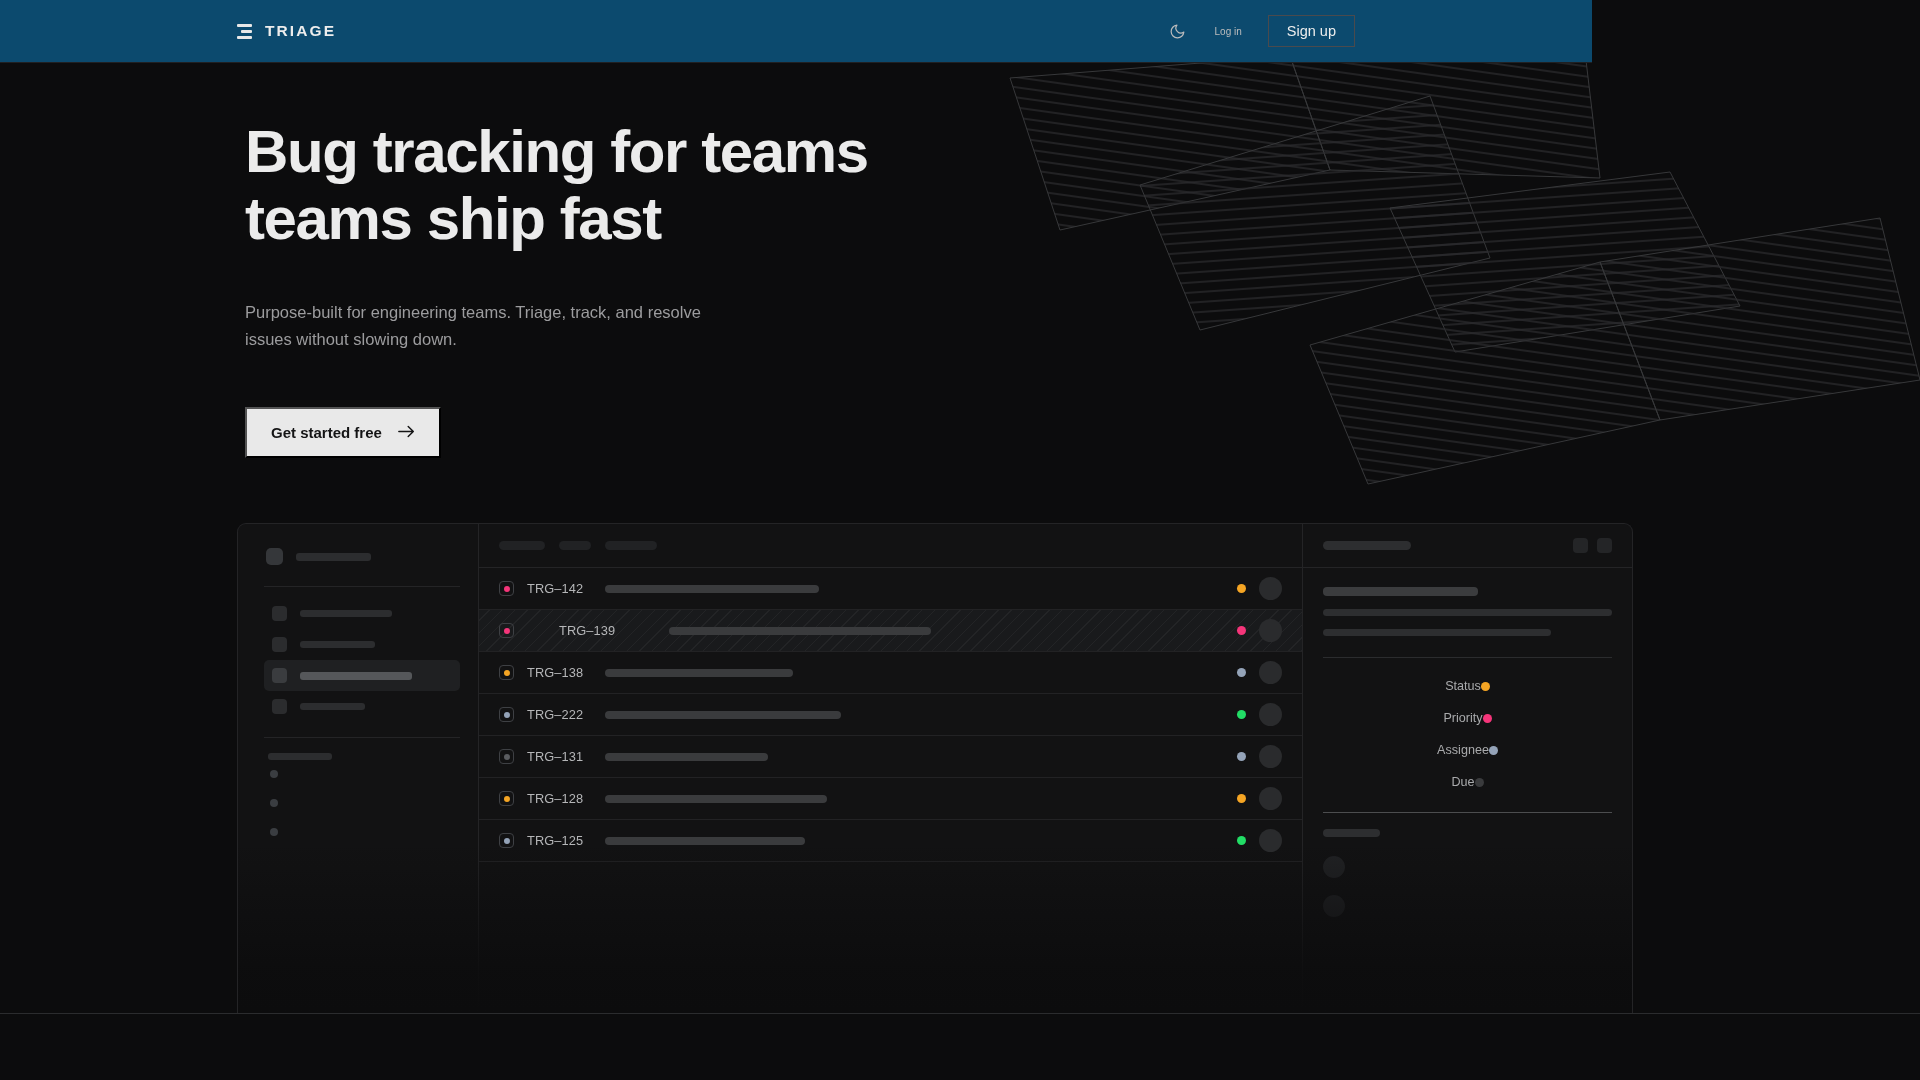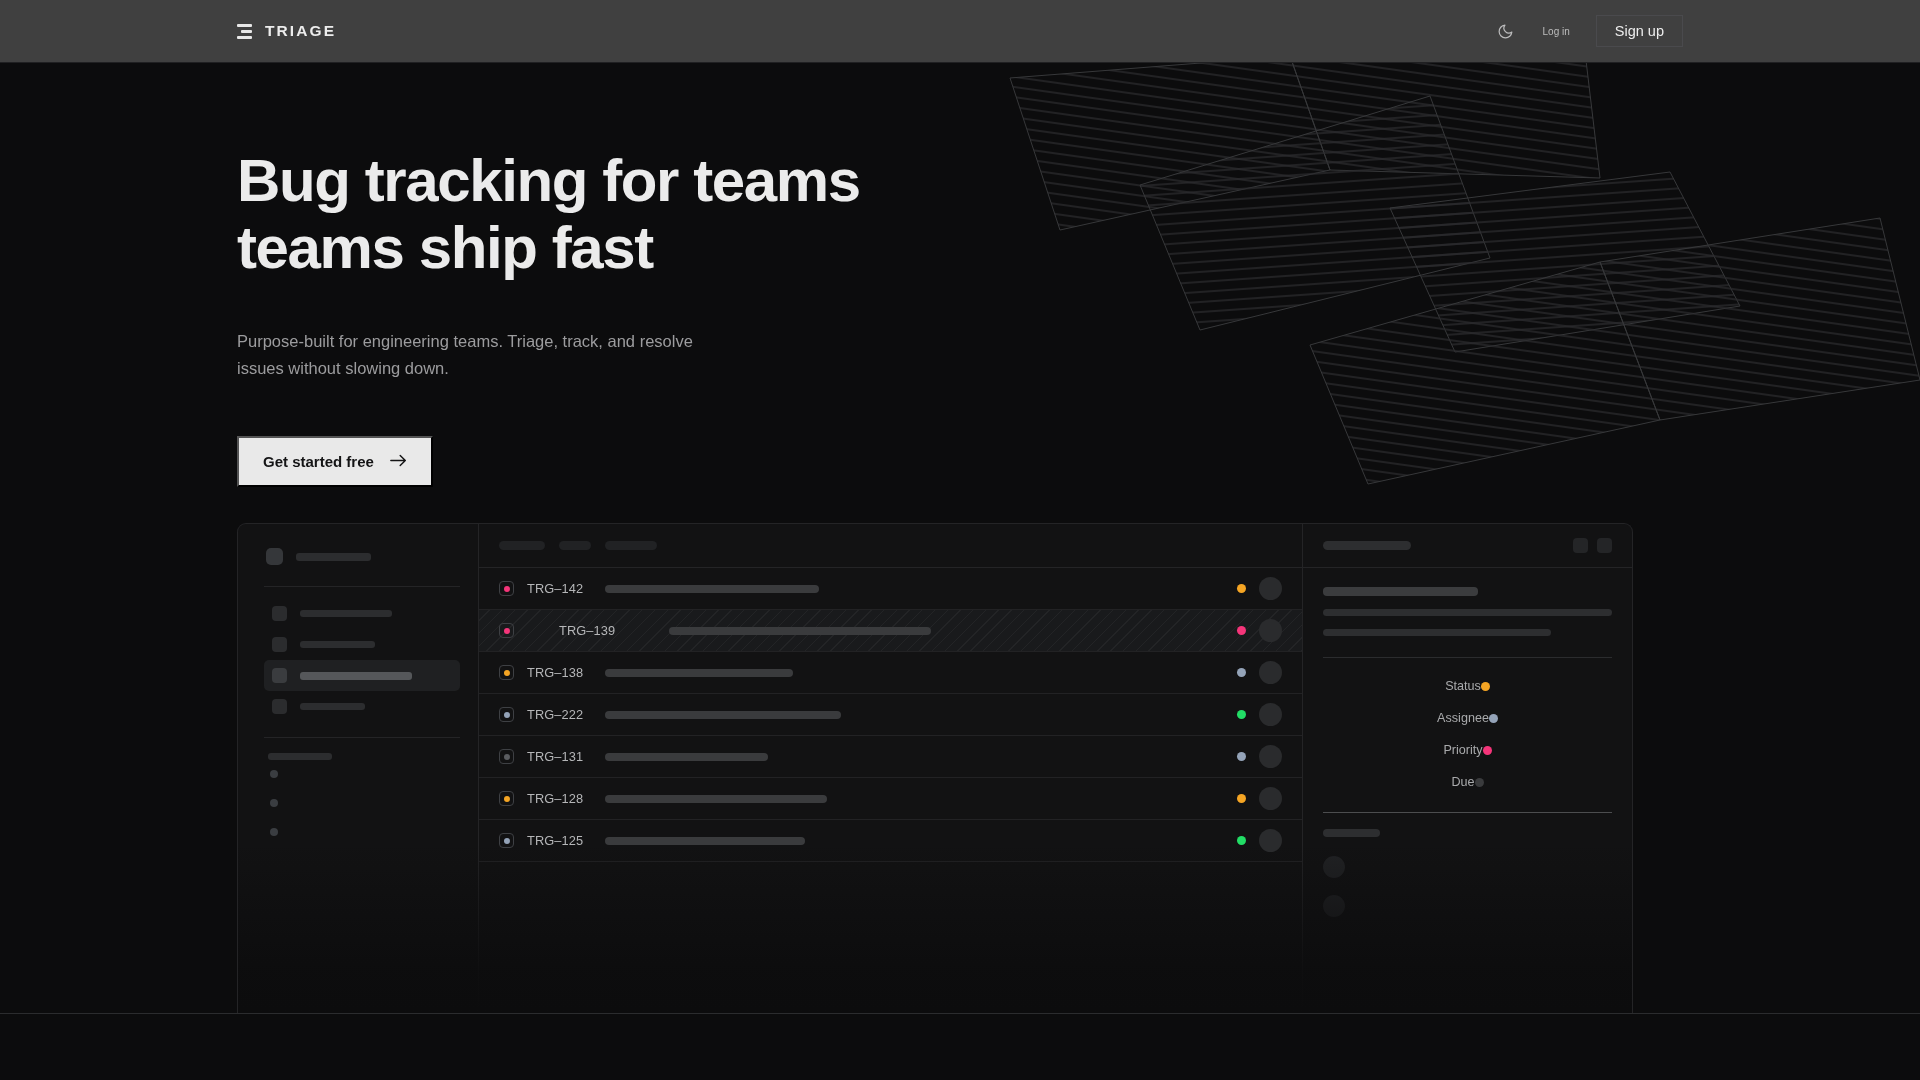--- a/index.html
+++ b/index.html
@@ -9,24 +9,24 @@
     font-family:"Liberation Sans", sans-serif;
     overflow:hidden;
   }
   #root { position:relative; width:1920px; height:1080px; background:#0c0c0d; overflow:hidden; }
 
   
   .bg-deco { position:absolute; inset:0; pointer-events:none; z-index:0; }
 
   
   .header {
-    position:absolute; top:0; left:0; width:1920px; height:63px;
+    position:absolute; top:0; left:0; width:1592px; height:63px;
     display:flex; align-items:center; z-index:5;
     border-bottom:1px solid #202022;
-    background:#404040;
+    background:#0c4a6e;
   }
   .brand { display:flex; align-items:center; gap:13px; margin-left:237px; }
   .brand-mark { display:flex; flex-direction:column; gap:3px; width:15px; }
   .brand-mark i { display:block; height:3px; background:#e8e8e8; border-radius:1px; }
   .brand-mark i:nth-child(1){ width:15px; }
   .brand-mark i:nth-child(2){ width:11px; margin-left:4px; }
   .brand-mark i:nth-child(3){ width:15px; }
   .brand-name {
     color:#ededed; font-size:15.5px; font-weight:bold; letter-spacing:2.1px;
   }
@@ -35,21 +35,21 @@
     display:flex; align-items:center; gap:26px;
   }
   .moon-btn { width:22px; height:22px; display:flex; align-items:center; justify-content:center; }
   .login-link { color:#bdbdbd; font-size:10px; }
   .signup-btn {
     border:1px solid #4a4a4d; color:#ededed; font-size:14.5px;
     padding:8px 18px; background:transparent; line-height:1;
   }
 
   
-  .hero { position:absolute; left:237px; top:118px; z-index:3;margin-top:29px; }
+  .hero { position:absolute; left:245px; top:118px; z-index:3; }
   .hero h1 {
     color:#ebebeb; font-size:60px; line-height:1.12; font-weight:bold;
     letter-spacing:-1.4px; max-width:640px;
   }
   .hero p {
     margin-top:47px; color:#9c9c9e; font-size:16.5px; line-height:1.62;
     max-width:470px;
   }
   .cta {
     margin-top:54px; display:inline-flex; align-items:center; gap:16px;
@@ -345,26 +345,26 @@
         <div class="d-title"></div>
         <div class="d-line" style="width:100%"></div>
         <div class="d-line" style="width:79%"></div>
         <div class="d-sep"></div>
 
         <div class="d-row">
           <span>Status</span>
           <i style="background:#f5a524"></i>
         </div>
         <div class="d-row">
+          <span>Priority</span>
+          <i style="background:#f5357a"></i>
+        </div>
+        <div class="d-row">
           <span>Assignee</span>
           <i style="background:#94a3b8"></i>
-        </div>
-        <div class="d-row">
-          <span>Priority</span>
-          <i style="background:#f5357a"></i>
         </div>
         <div class="d-row">
           <span>Due</span>
           <i style="background:#3a3b3d"></i>
         </div>
 
         <div class="d-foot-sep"></div>
         <div class="d-foot-label"></div>
         <div class="d-avatars">
           <i></i>

